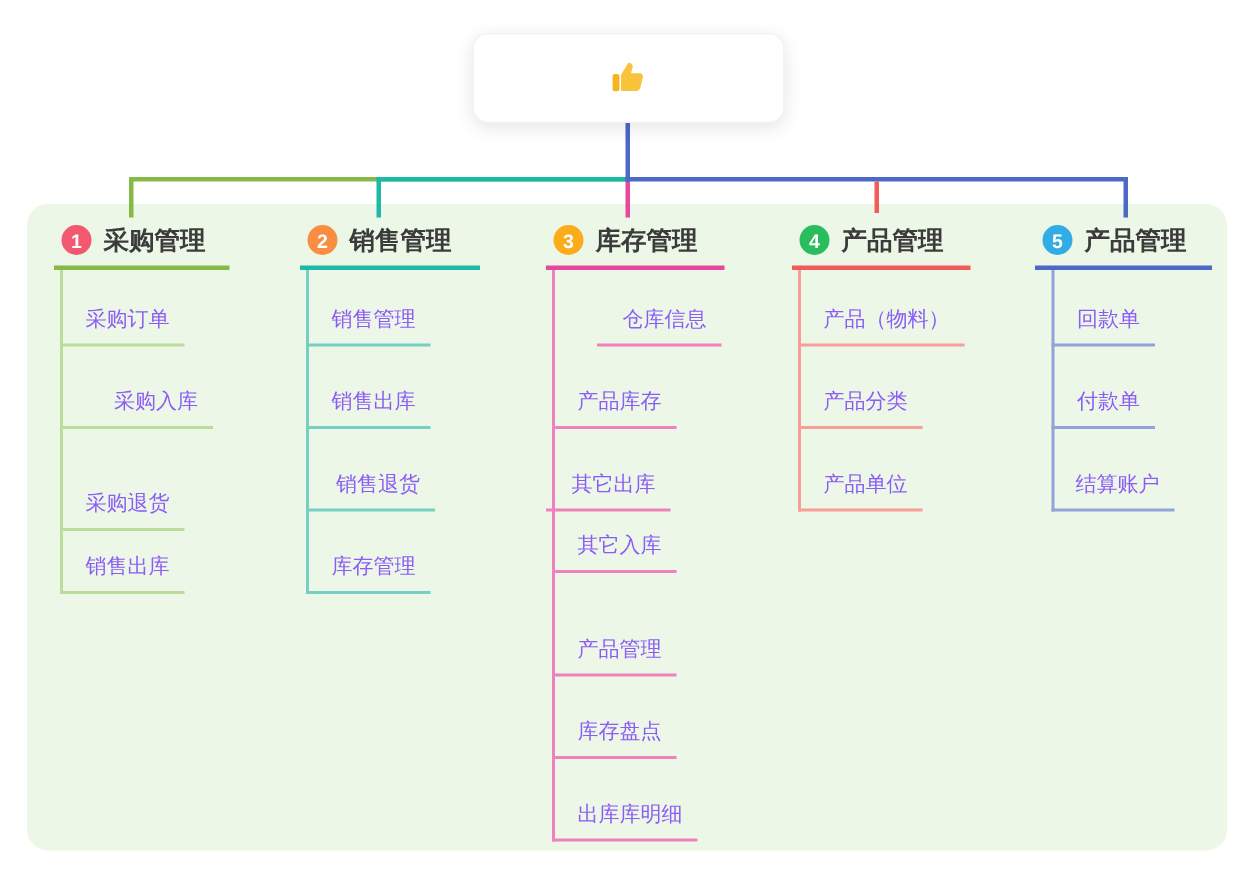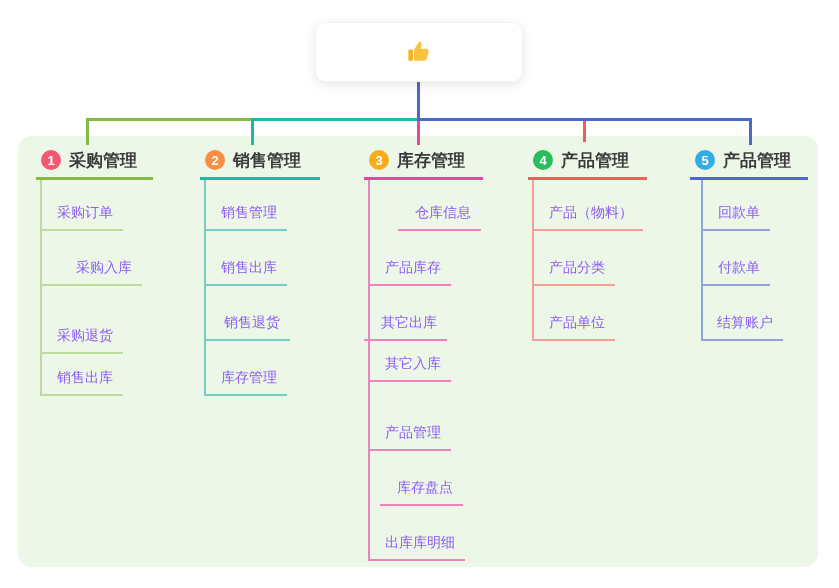--- a/index.html
+++ b/index.html
@@ -94,21 +94,21 @@
   </div>
       <div class="child" style="left: 364px; top: 313px; border-bottom: 2px solid rgb(239, 130, 188);">
     <span>其它出库</span>
   </div>
       <div class="child" style="left: 368px; top: 354px; border-bottom: 2px solid rgb(239, 130, 188);">
     <span>其它入库</span>
   </div>
       <div class="child" style="left: 368px; top: 423px; border-bottom: 2px solid rgb(239, 130, 188);">
     <span>产品管理</span>
   </div>
-      <div class="child" style="left: 380px; top: 478px; border-bottom: 2px solid rgb(239, 130, 188);">
+      <div class="child" style="left: 368px; top: 478px; border-bottom: 2px solid rgb(239, 130, 188);">
     <span>库存盘点</span>
   </div>
       <div class="child" style="left: 368px; top: 533px; border-bottom: 2px solid rgb(239, 130, 188);">
     <span>出库库明细</span>
   </div>
       <div class="branch-title" style="left: 528px; top: 143px; width: 114px; border-bottom: 3px solid rgb(241, 91, 88);">
     <span class="badge" style="background: rgb(42, 189, 94);">4</span>
     <span>产品管理</span>
   </div>
       <div class="child-line" style="left: 532px; top: 180px; height: 161px; background: rgb(247, 158, 152);"></div>

